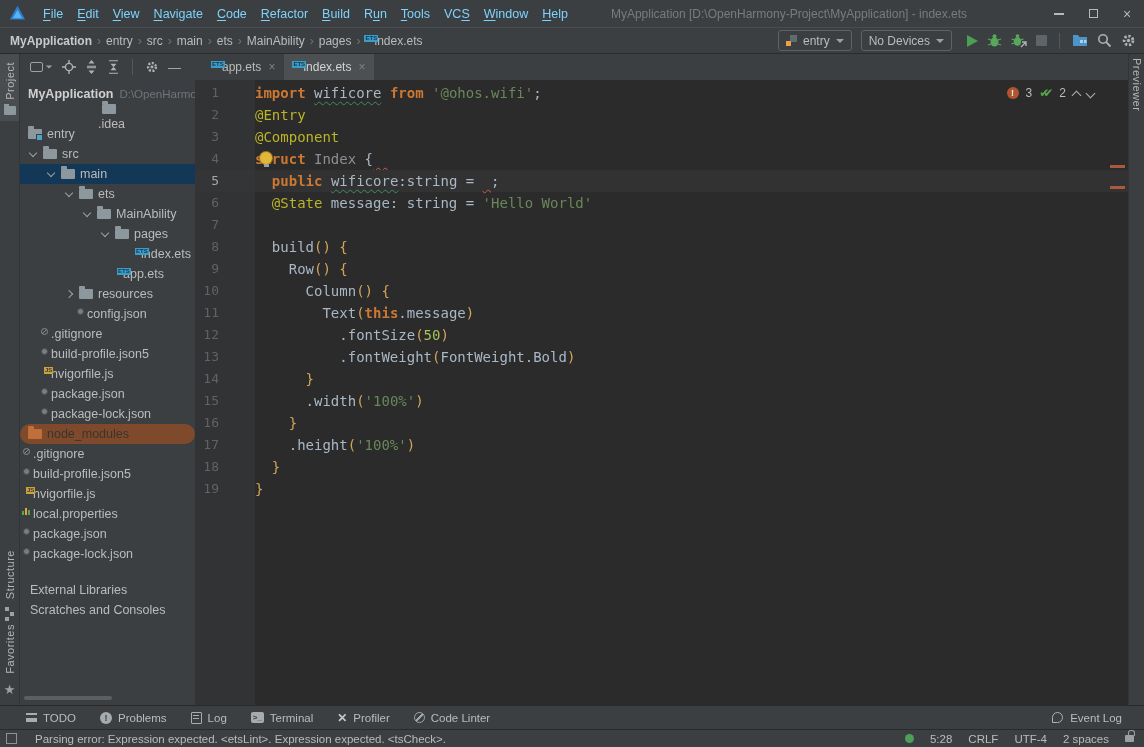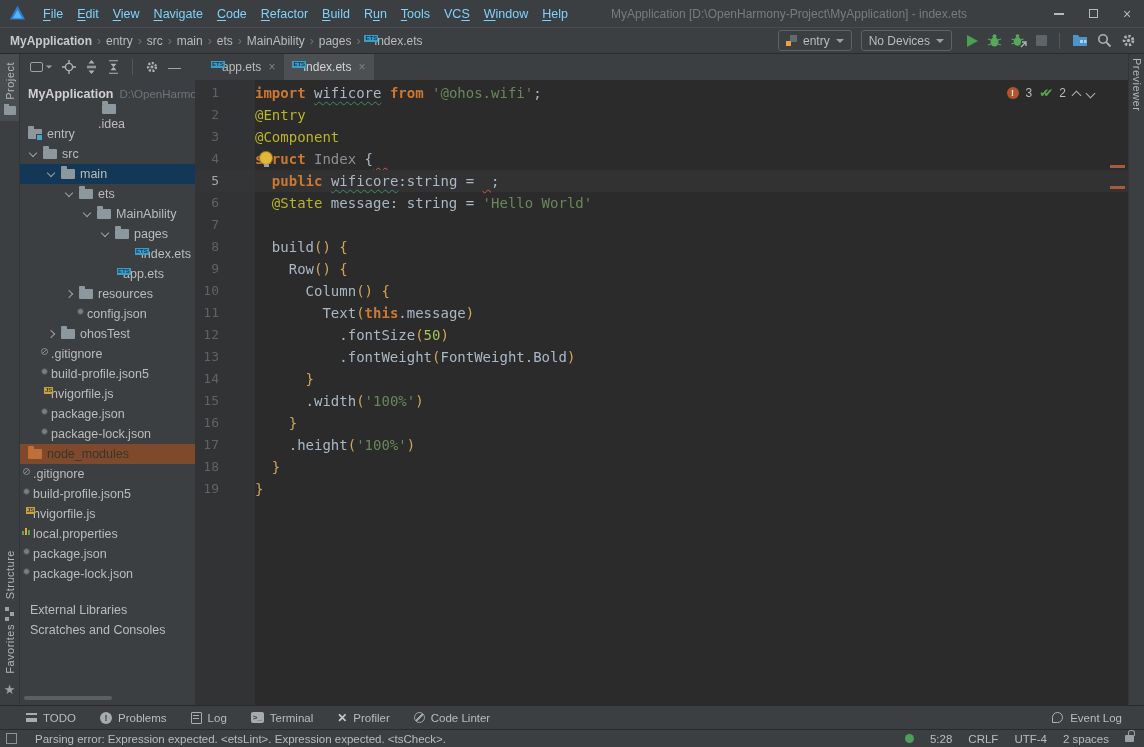--- a/index.html
+++ b/index.html
@@ -345,46 +345,41 @@
             </div>
             <div class="trow" style="padding-left: 46px;">
               <span class="chev right"></span>
               <span class="t-ico ico-folder"></span>
               <span class="t-label">resources</span>
             </div>
             <div class="trow" style="padding-left: 62px;">
               <span class="t-ico"><span class="page"></span><i class="badge b-circle"></i></span>
               <span class="t-label">config.json</span>
             </div>
-            <div class="trow" style="padding-left: 28px;">
-              <span class="chev right"></span>
-              <span class="t-ico ico-folder"></span>
-              <span class="t-label">ohosTest</span>
-            </div>
             <div class="trow" style="padding-left: 26px;">
               <span class="t-ico"><span class="page"></span><i class="badge b-slash"></i></span>
               <span class="t-label">.gitignore</span>
             </div>
             <div class="trow" style="padding-left: 26px;">
               <span class="t-ico"><span class="page"></span><i class="badge b-circle"></i></span>
               <span class="t-label">build-profile.json5</span>
             </div>
             <div class="trow" style="padding-left: 26px;">
               <span class="t-ico"><span class="page"></span><i class="badge b-js">JS</i></span>
               <span class="t-label">hvigorfile.js</span>
             </div>
             <div class="trow" style="padding-left: 26px;">
               <span class="t-ico"><span class="page"></span><i class="badge b-circle"></i></span>
               <span class="t-label">package.json</span>
             </div>
             <div class="trow" style="padding-left: 26px;">
               <span class="t-ico"><span class="page"></span><i class="badge b-circle"></i></span>
               <span class="t-label">package-lock.json</span>
             </div>
-            <div class="trow excluded" style="padding-left: 8px;">
+            <div class="trow excluded" style="padding-left: 8px; border-radius: 10px;">
               <span class="t-ico ico-folder ex"></span>
               <span class="t-label">node_modules</span>
             </div>
             <div class="trow" style="padding-left: 8px;">
               <span class="t-ico"><span class="page"></span><i class="badge b-slash"></i></span>
               <span class="t-label">.gitignore</span>
             </div>
             <div class="trow" style="padding-left: 8px;">
               <span class="t-ico"><span class="page"></span><i class="badge b-circle"></i></span>
               <span class="t-label">build-profile.json5</span>

